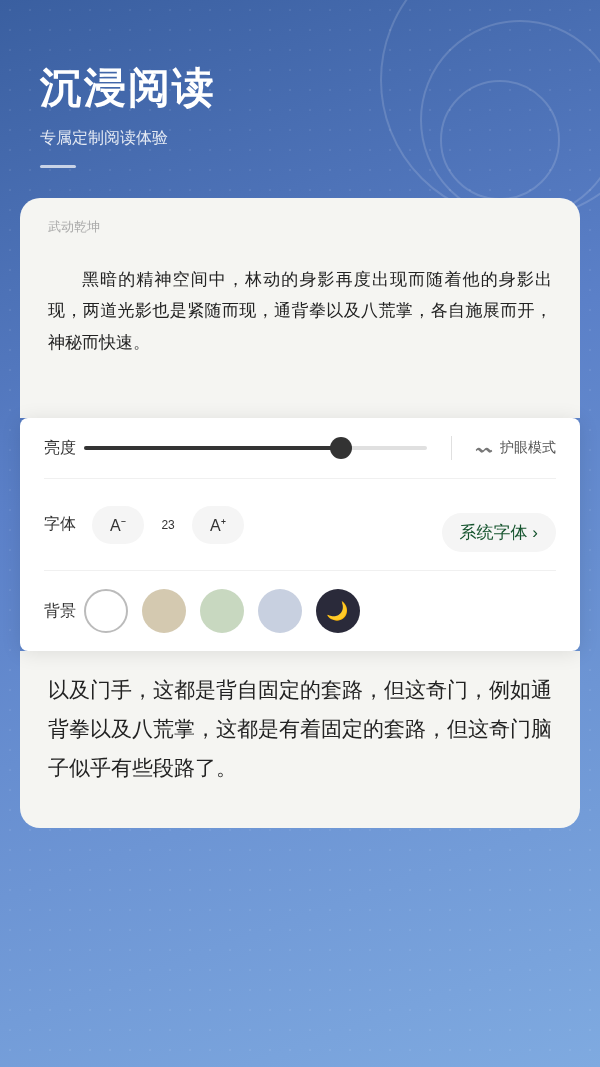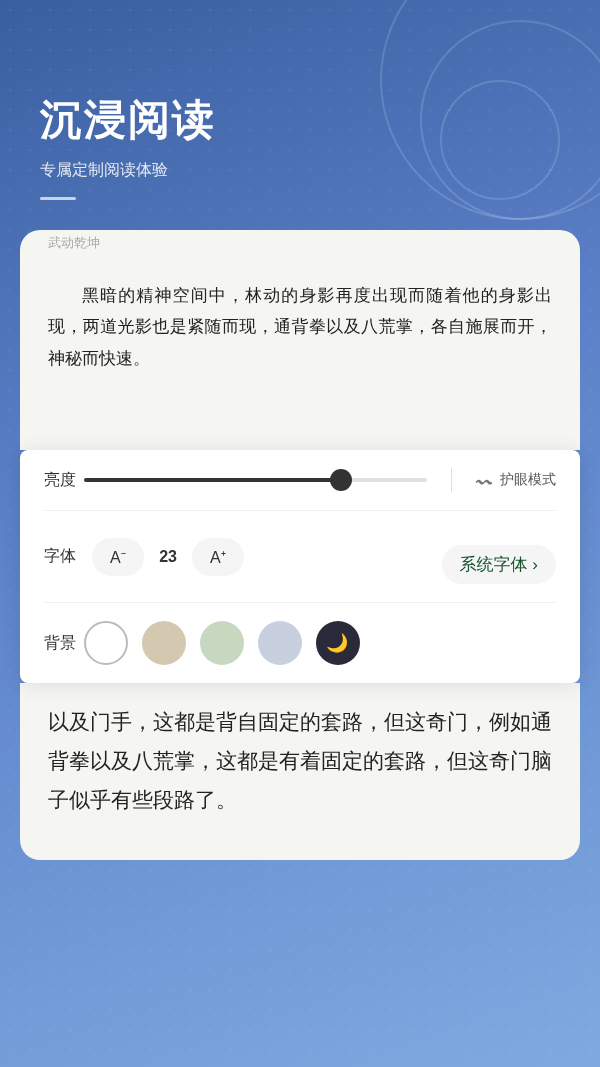--- a/index.html
+++ b/index.html
@@ -34,21 +34,21 @@
       position: absolute;
       top: 0; left: 0; right: 0; bottom: 0;
       background-image: radial-gradient(circle, rgba(255,255,255,0.08) 1px, transparent 1px);
       background-size: 20px 20px;
       pointer-events: none;
     }
 
     
     .header {
       position: relative;
-      padding: 92px 40px 30px;
+      padding: 60px 40px 30px;
       z-index: 2;
       font-family: Liberation Serif, serif;
     }
     .header-title {
       font-size: 42px;
       font-weight: 700;
       color: #ffffff;
       letter-spacing: 2px;
       margin-bottom: 12px;
     }
@@ -63,21 +63,21 @@
       background: rgba(255,255,255,0.7);
       border-radius: 2px;
     }
 
     
     .reading-card {
       position: relative;
       margin: 0 20px;
       background: #f5f5f2;
       border-radius: 20px 20px 0 0;
-      padding: 4px 28px 20px;
+      padding: 20px 28px 20px;
       z-index: 3;
       min-height: 220px;
     }
     .book-title {
       font-size: 13px;
       color: #aaa;
       margin-bottom: 16px;
     }
     .reading-text {
       font-size: 17px;
@@ -189,25 +189,24 @@
       background: #f5f5f5;
       border: none;
       border-radius: 20px;
       padding: 8px 18px;
       font-size: 16px;
       color: #333;
       cursor: pointer;
       margin: 0 8px;
     }
     .font-size-display {
-      font-size: 16px;
+      font-size: 12px;
       color: #333;
       width: 32px;
       text-align: center;
-      font-weight: bold;
     }
     .font-family-btn {
       background: #f5f5f5;
       border: none;
       border-radius: 20px;
       padding: 8px 18px;
       font-size: 17px;
       color: #14532d;
       cursor: pointer;
       margin-left: auto;

